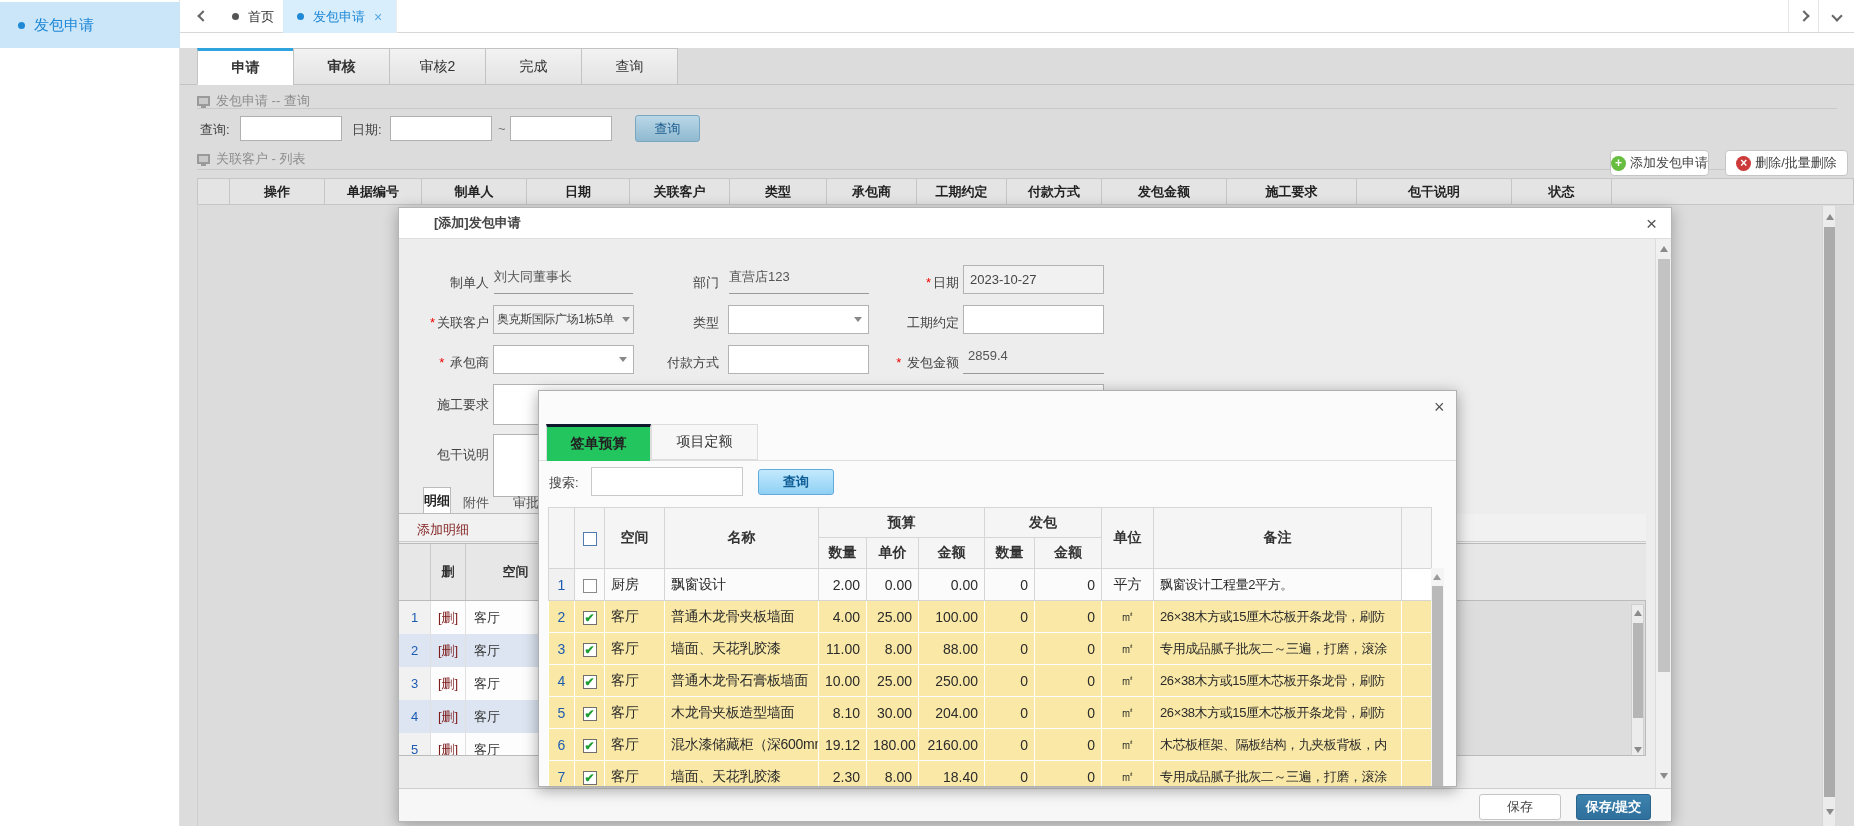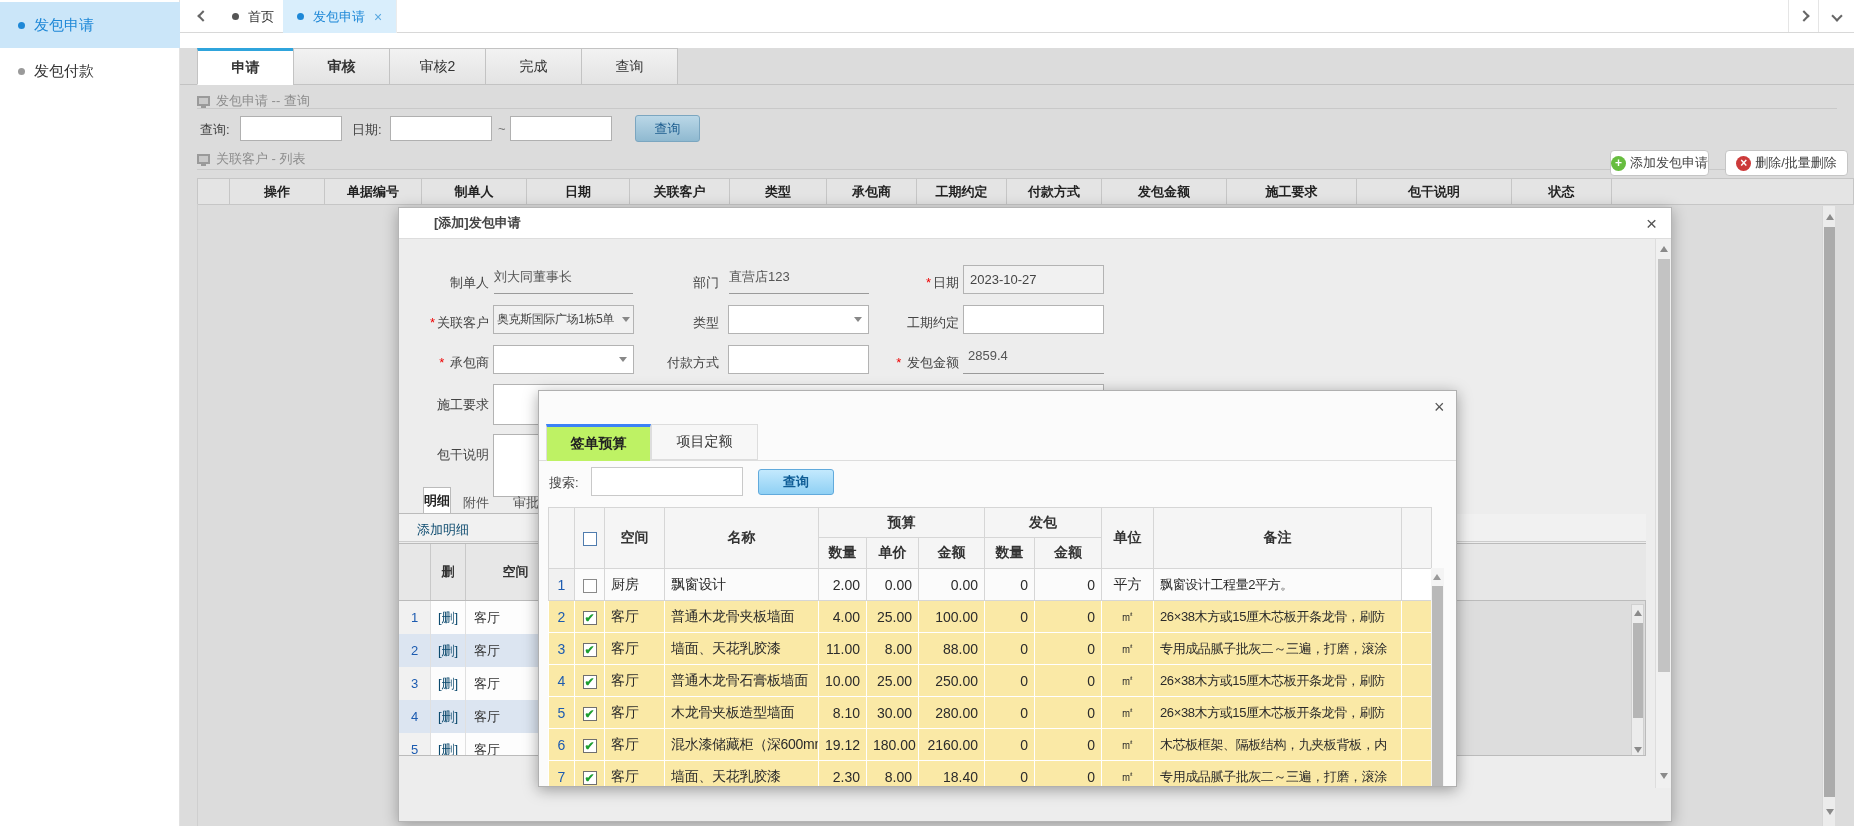--- a/index.html
+++ b/index.html
@@ -58,35 +58,35 @@
 
 .dlabel{font-size:13px;color:#444;text-align:right}
 .dlabel .req{color:#e00;margin-right:2px}
 .uval{font-size:13px;color:#555;border-bottom:1px solid #9a9a9a}
 .dbox{border:1px solid #b3b3b3;background:#fff;font-size:13px;color:#444;display:flex;align-items:center;padding:0 6px;white-space:nowrap;overflow:hidden}
 .dbox.gray{background:#f1f1f1}
 .darr{width:0;height:0;border:4px solid transparent;border-top:5px solid #888;margin-left:auto;flex:none;position:relative;top:2px}
 
 .dtab-active{background:#fff;border:1px solid #bbb;border-bottom:none;font-size:13px;font-weight:bold;color:#222;display:flex;align-items:center;justify-content:center}
 .dtab{font-size:13px;color:#555}
-.link{color:#0c4a6e;font-size:13px;cursor:pointer}
+.link{color:#7f1d1d;font-size:13px;cursor:pointer}
 
 .ghead{background:#e7e7e7;border-top:1px solid #bbb;border-bottom:1px solid #bbb}
 .ghc{position:absolute;top:0;height:100%;border-right:1px solid #c9c9c9;font-size:13px;font-weight:bold;color:#333;display:flex;align-items:center;justify-content:center}
 .drow{position:absolute;left:0;height:33px;display:flex;align-items:center;font-size:13px;color:#333}
 .drow.even{background:#dce5f1}
 .drow.odd{background:#fdfdfd}
 .dcell{height:33px;display:flex;align-items:center;justify-content:center;border-right:1px solid #e0e0e0;flex:none}
 
 .btn-blue{background:linear-gradient(#3d82ae,#2f6f9c);border:1px solid #2a648d;border-radius:3px;color:#fff;font-weight:bold;font-size:13px;display:flex;align-items:center;justify-content:center;cursor:pointer}
 
 #picker{left:538px;top:390px;width:919px;height:397px;background:#fbfbfb;border:1px solid #b0b0b0;box-shadow:0 3px 14px rgba(0,0,0,.35);overflow:hidden}
 #picker .ptitle{left:0;top:0;width:100%;height:32px;background:#f6f6f6;border-bottom:1px solid #dcdcdc;font-size:13px;color:#333;display:flex;align-items:center}
 .ptab{top:33px;height:37px;display:flex;align-items:center;justify-content:center;font-size:14px;cursor:pointer}
-.ptab.active{background:#bef264;border:1px solid #ddd;border-top:3px solid #3b82f6;border-bottom:none;font-weight:bold;color:#222}
+.ptab.active{background:#22c55e;border:1px solid #ddd;border-top:3px solid #0f172a;border-bottom:none;font-weight:bold;color:#222}
 .ptab.plain{background:#f7f7f7;border:1px solid #ddd;color:#333}
 .btn-sky{background:linear-gradient(#c3e9fd,#8fd0f4);border:1px solid #61aadc;border-radius:3px;color:#0f5d96;font-weight:bold;font-size:13px;display:flex;align-items:center;justify-content:center;cursor:pointer}
 
 #ptable{border-collapse:collapse;table-layout:fixed;width:883px}
 #ptable th,#ptable td{border:1px solid #d6d6d6;font-size:14px;color:#2b2b2b;overflow:hidden;white-space:nowrap}
 #ptable th{background:#f5f5f5;font-weight:bold;color:#333}
 #ptable td{height:32px;padding:0 6px}
 #ptable .num{text-align:right}
 #ptable .ctr{text-align:center;padding:0}
 #ptable tr.sel td{background:#fae9a6;border-color:#fff}
@@ -99,24 +99,20 @@
 </style>
 </head>
 <body>
 
 <div id="stage">
 
   <div id="sidebar" class="abs">
     <div class="side-item active abs" style="top:2px">
       <span class="dot"></span>
       <span>发包申请</span>
-    </div>
-    <div class="side-item abs" style="top:48px">
-      <span class="dot"></span>
-      <span>发包付款</span>
     </div>
   </div>
 
   <div id="topbar" class="abs">
     <div class="tbtn abs" style="left:8px;width:30px">
         <span class="chev left"></span>
       </div>
     <div class="ttab abs" style="left:38px">
       <span class="dot"></span>
       <span>首页</span>
@@ -306,20 +302,28 @@
       </div>
       <div style="position:absolute;left:1246px;top:0;width:1px;height:162px;background:#bbb"></div>
     </div>
 
     <div class="sb-track abs" style="position:absolute;left:1256px;top:31px;width:16px;height:549px;background:#f0f0f0;border-left:1px solid #ddd">
       <span class="arr up" style="left:4px;top:7px"></span>
       <div class="sb-thumb abs" style="position:absolute;left:2px;top:20px;width:12px;height:413px;background:#c3c3c3"></div>
       <span class="arr down" style="left:4px;top:534px"></span>
     </div>
 
+    <div class="abs" style="position:absolute;left:0;top:580px;width:1272px;height:33px;background:#f7f7f7;border-top:1px solid #cfcfcf">
+      <div class="btn-plain abs" style="position:absolute;left:1080px;top:5px;width:82px;height:26px;border-radius:3px">
+          <span>保存</span>
+        </div>
+      <div class="btn-blue abs" style="position:absolute;left:1177px;top:5px;width:75px;height:26px">
+          <span>保存/提交</span>
+        </div>
+    </div>
   </div>
 
   <div id="picker" class="abs">
     <div class="mclose abs" style="position:absolute;left:895px;top:7px;font-size:18px">×</div>
 
     <div class="hline abs" style="position:absolute;left:0;top:69px;width:919px;background:#ddd"></div>
     <div class="ptab active abs" style="position:absolute;left:7px;width:105px;height:37px">
         <span>签单预算</span>
       </div>
     <div class="ptab plain abs" style="position:absolute;left:112px;width:107px;height:36px">
@@ -425,21 +429,21 @@
               <td style="font-size:13px;letter-spacing:-0.4px">26×38木方或15厘木芯板开条龙骨，刷防</td>
               <td></td>
             </tr>
             <tr class="sel">
               <td class="rn">5</td>
               <td class="ctr"><span class="cb on">✔</span></td>
               <td>客厅</td>
               <td style="letter-spacing:-0.3px">木龙骨夹板造型墙面</td>
               <td class="num">8.10</td>
               <td class="num">30.00</td>
-              <td class="num">280.00</td>
+              <td class="num">204.00</td>
               <td class="num">0</td>
               <td class="num">0</td>
               <td class="ctr">㎡</td>
               <td style="font-size:13px;letter-spacing:-0.4px">26×38木方或15厘木芯板开条龙骨，刷防</td>
               <td></td>
             </tr>
             <tr class="sel">
               <td class="rn">6</td>
               <td class="ctr"><span class="cb on">✔</span></td>
               <td>客厅</td>

